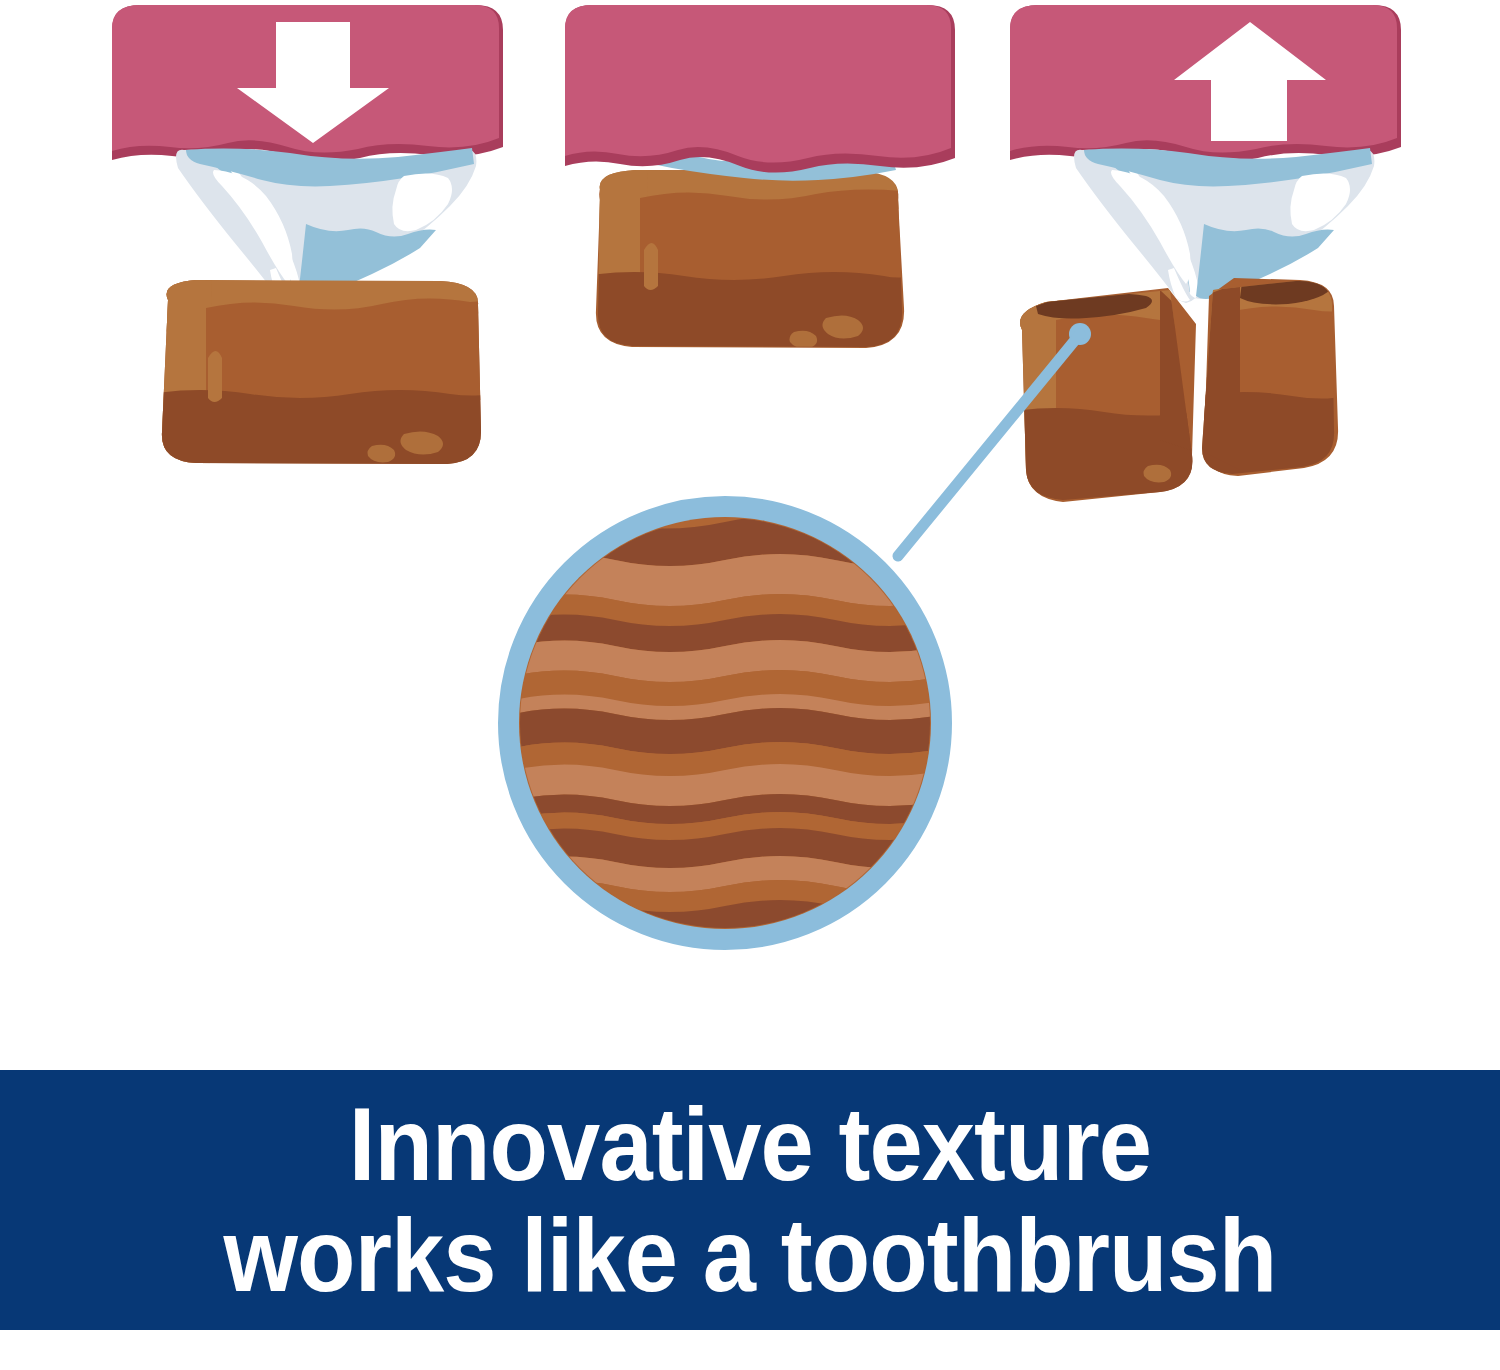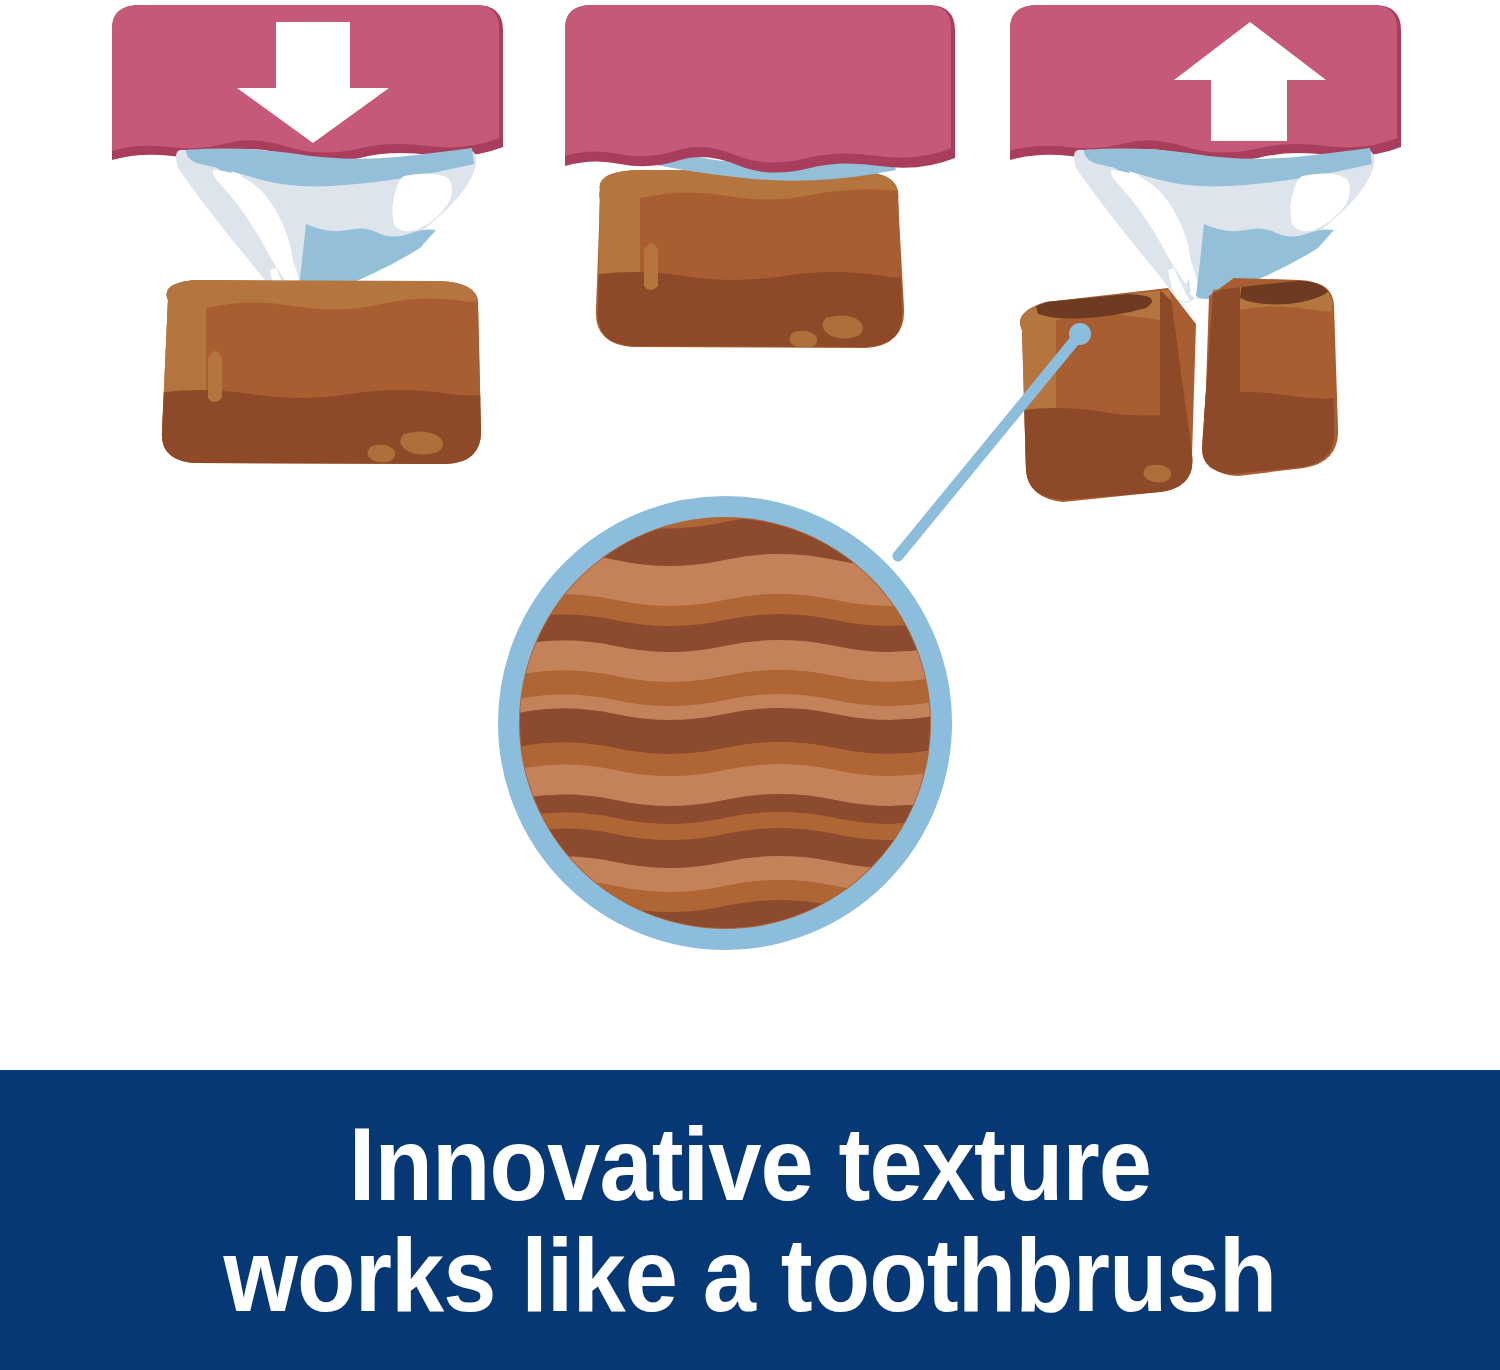--- a/index.html
+++ b/index.html
@@ -22,21 +22,21 @@
     left: 0;
     top: 0;
     width: 1500px;
     height: 1070px;
   }
   #banner {
     position: absolute;
     left: 0;
     top: 1070px;
     width: 1500px;
-    height: 300px;
+    height: 260px;
     display: flex;
     align-items: center;
     justify-content: center;
   }
   #banner-text {
     width: 100%;
     text-align: center;
     color: #ffffff;
     font-family: "Liberation Sans", sans-serif;
     font-weight: bold;

